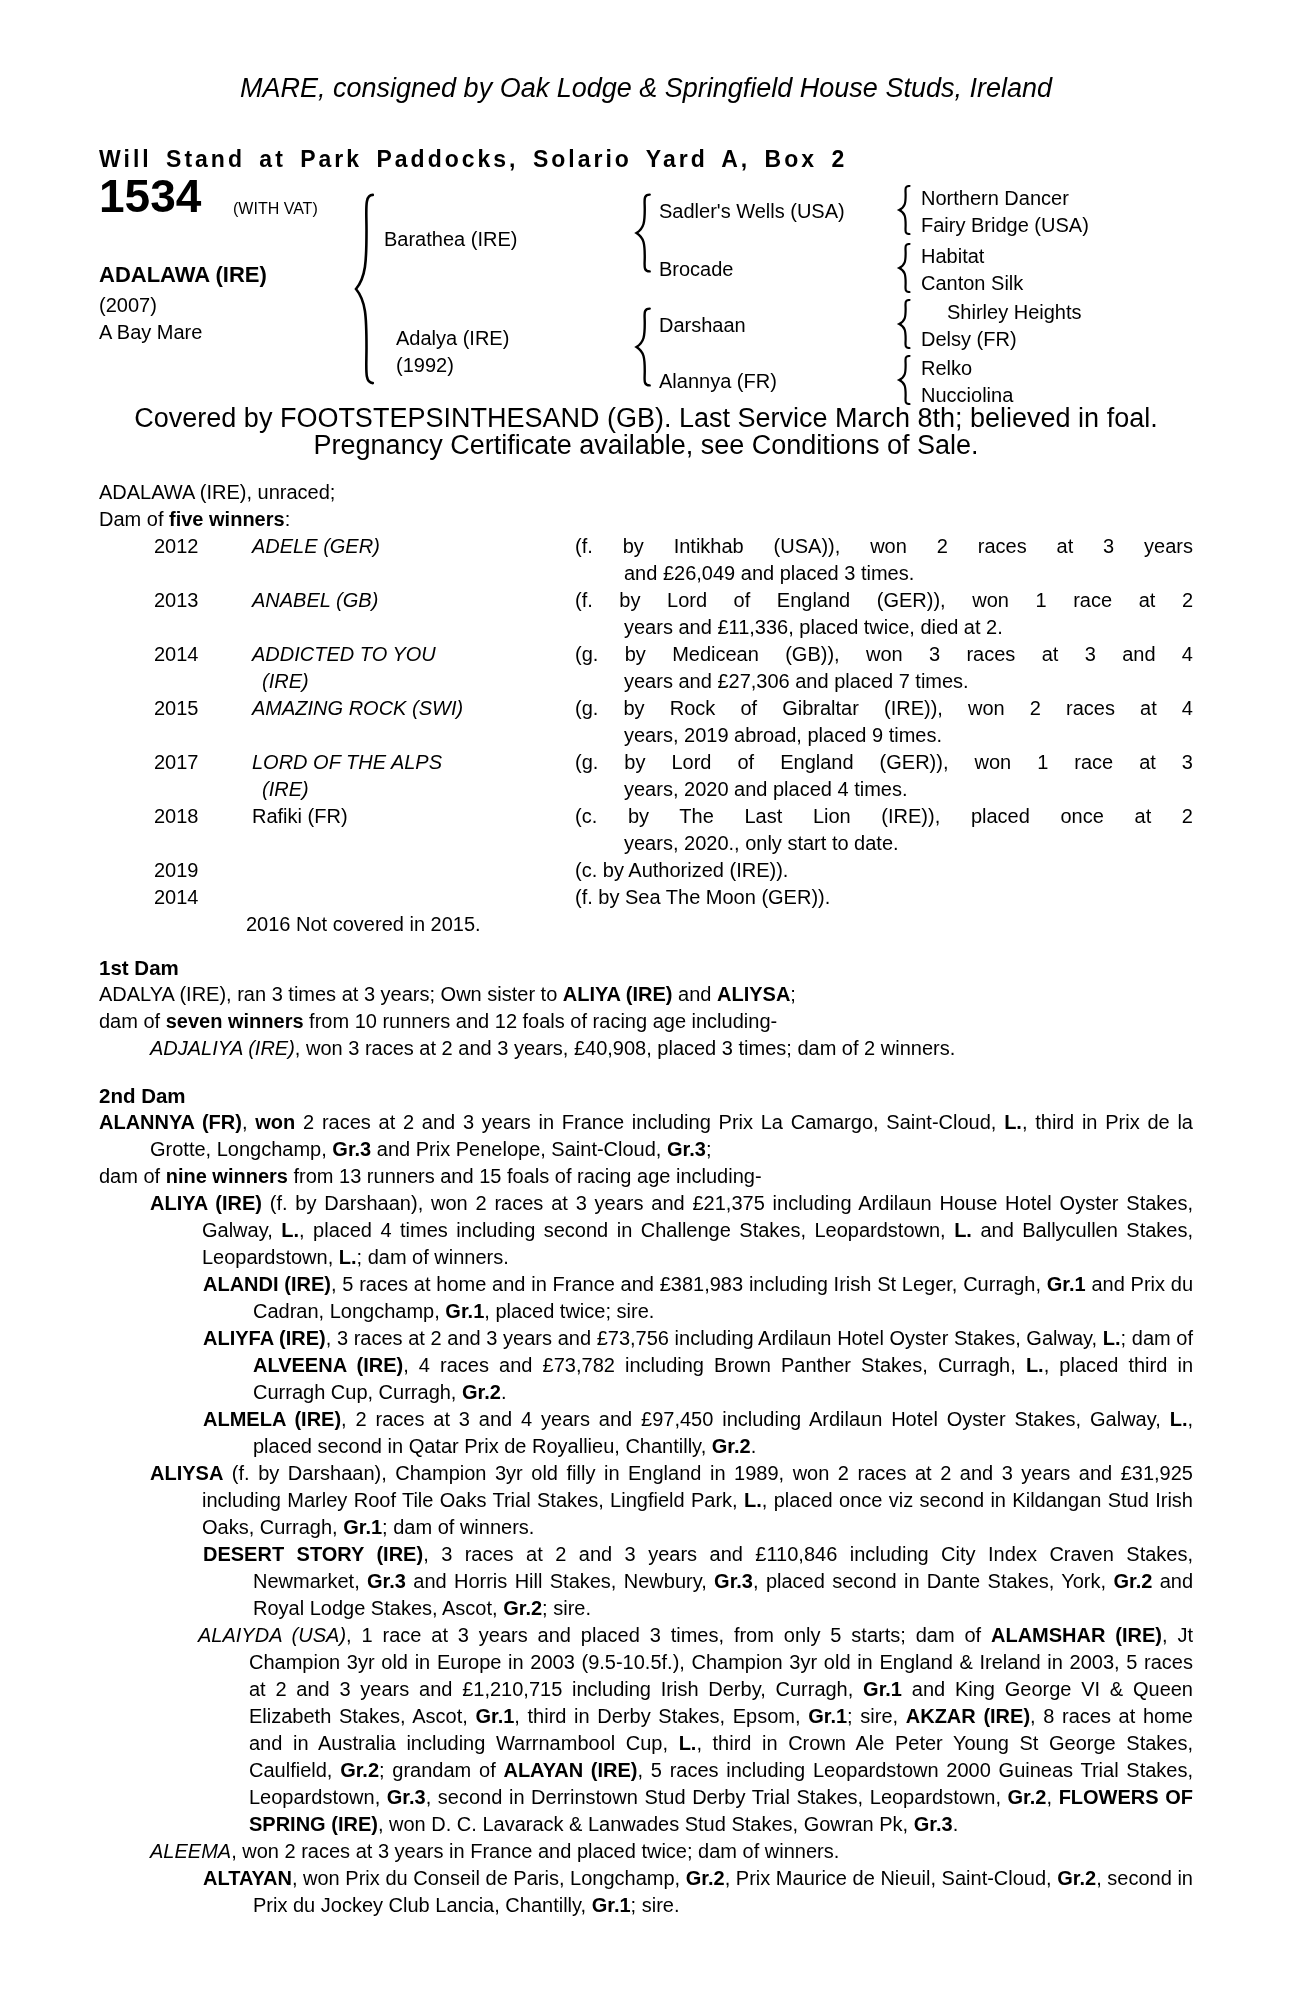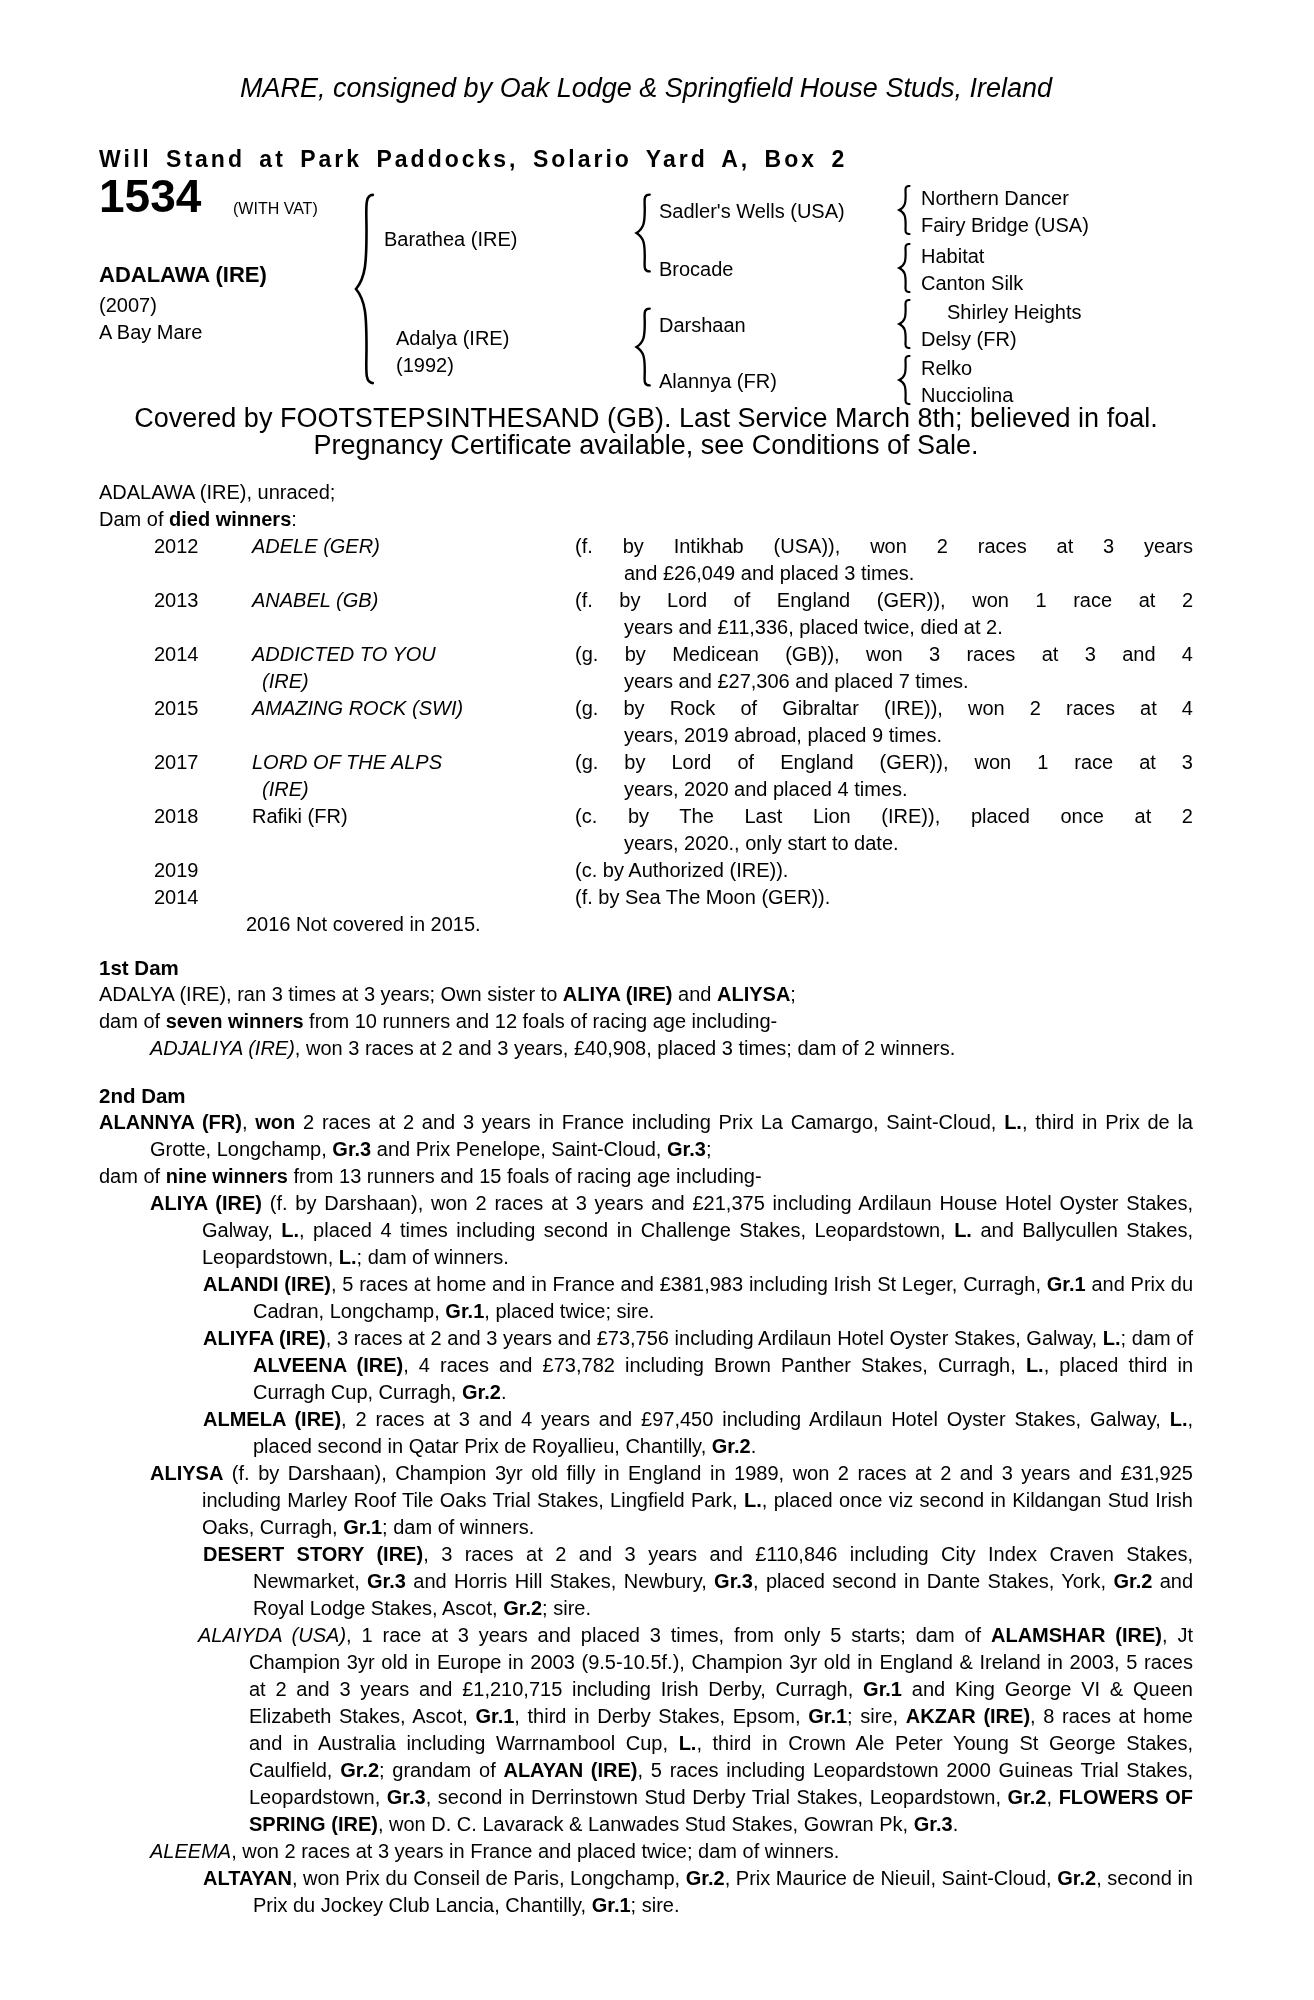--- a/index.html
+++ b/index.html
@@ -127,21 +127,21 @@
     <span class="cell g3h">Nucciolina</span>
   </div>
 
   <div class="covered">
     <div>Covered by FOOTSTEPSINTHESAND (GB). Last Service March 8th; believed in foal.</div>
     <div>Pregnancy Certificate available, see Conditions of Sale.</div>
   </div>
 
   <div class="intro">
     <div>ADALAWA (IRE), unraced;</div>
-    <div><span>Dam of </span><span class="b">died winners</span><span>:</span></div>
+    <div><span>Dam of </span><span class="b">five winners</span><span>:</span></div>
   </div>
 
   <div class="ptable">
 
       <div class="prow">
         <div class="pyear">2012</div>
         <div class="pname it">ADELE (GER)</div>
         <div class="pdesc">
           <div class="dl1 force">(f. by Intikhab (USA)), won 2 races at 3 years</div>
           <div class="dl2">and £26,049 and placed 3 times.</div>

